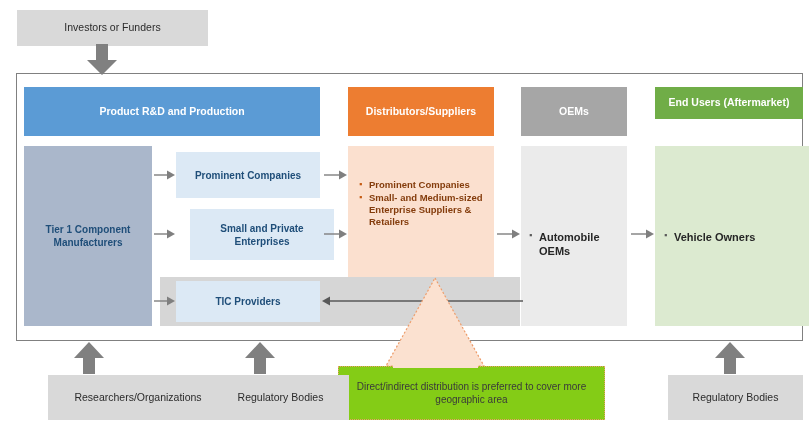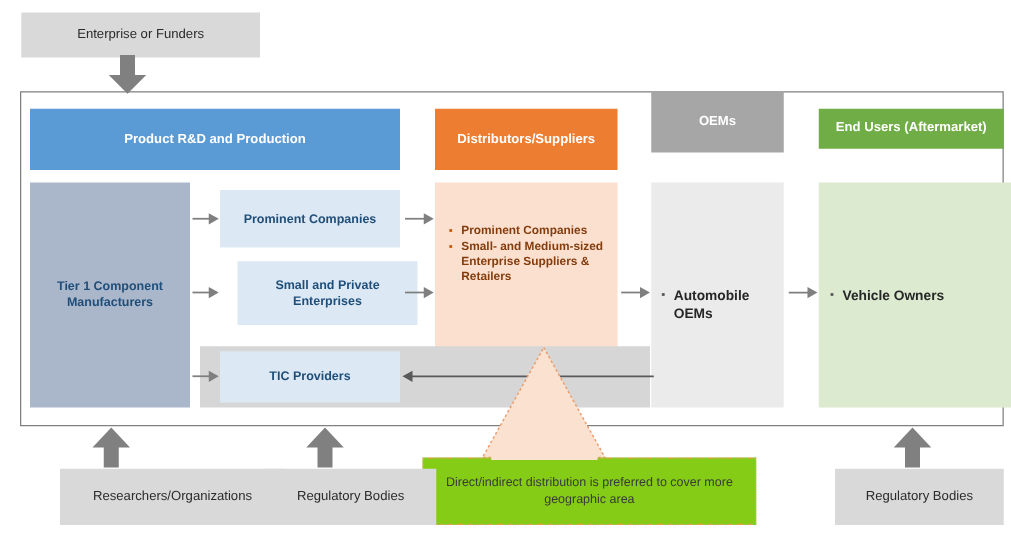--- a/index.html
+++ b/index.html
@@ -128,36 +128,36 @@
 
   
   .arrow-svg { display: block; overflow: visible; }
 </style>
 </head>
 <body>
 
 <div id="canvas">
 
   <div class="abs gray-box" style="left:17px; top:10px; width:191px; height:36px;">
-    <span>Enterprise or Funders</span>
+    <span>Investors or Funders</span>
   </div>
 
   <svg class="abs arrow-svg" style="left:84px; top:44px;" width="36" height="32" viewBox="0 0 36 32">
     <polygon points="12,0 24,0 24,16 33,16 18,31 3,16 12,16" fill="#808080"></polygon>
   </svg>
 
   <div class="abs outer-frame" style="left:16px; top:73px; width:787px; height:268px;"></div>
 
   <div class="abs hdr hdr-blue" style="left:24px; top:87px; width:296px; height:49px;">
     <span>Product R&amp;D and Production</span>
   </div>
   <div class="abs hdr hdr-orange" style="left:348px; top:87px; width:146px; height:49px;">
     <span>Distributors/Suppliers</span>
   </div>
-  <div class="abs hdr hdr-gray" style="left:521px; top:73px; width:106px; height:49px;">
+  <div class="abs hdr hdr-gray" style="left:521px; top:87px; width:106px; height:49px;">
     <span>OEMs</span>
   </div>
   <div class="abs hdr hdr-green" style="left:655px; top:87px; width:148px; height:32px;">
     <span>End Users (Aftermarket)</span>
   </div>
 
   <div class="abs panel panel-slate slate-label" style="left:24px; top:146px; width:128px; height:180px;">
     <span style="width:104px;">Tier 1 Component Manufacturers</span>
   </div>
 

